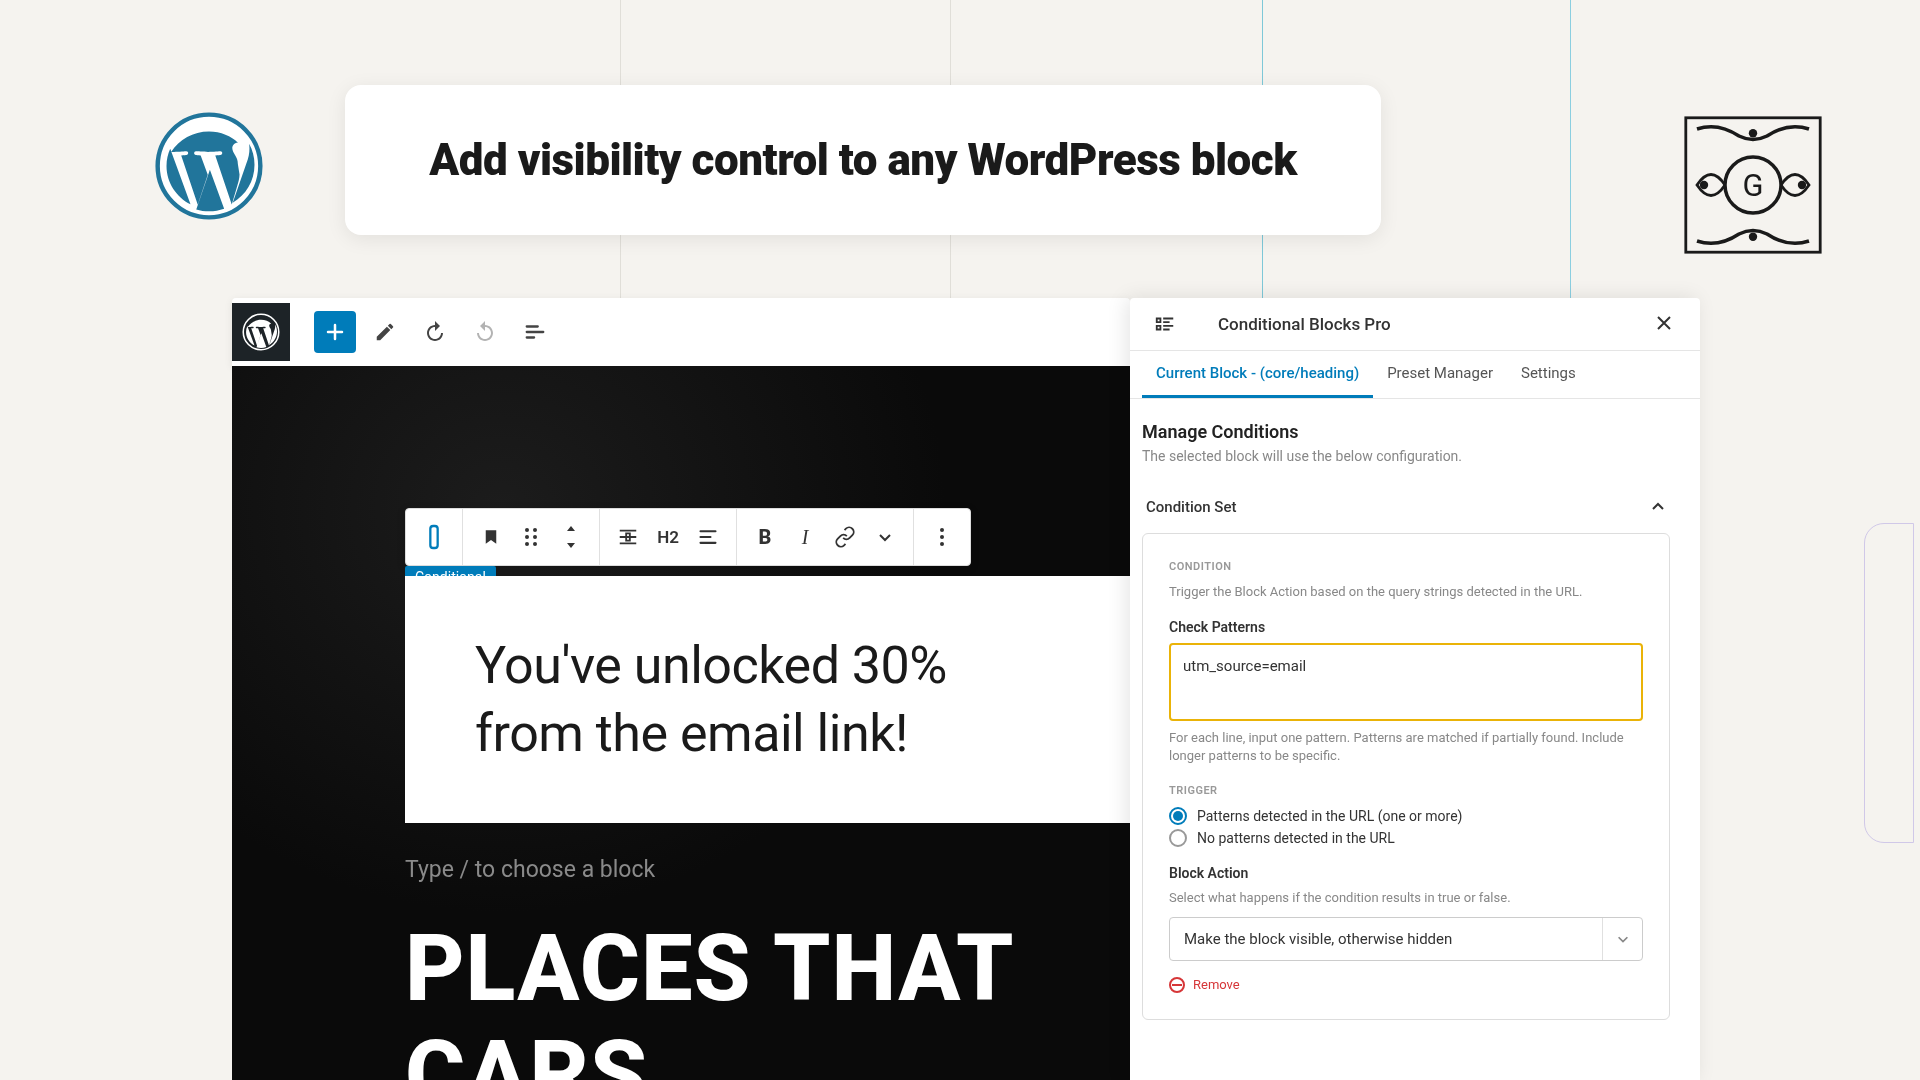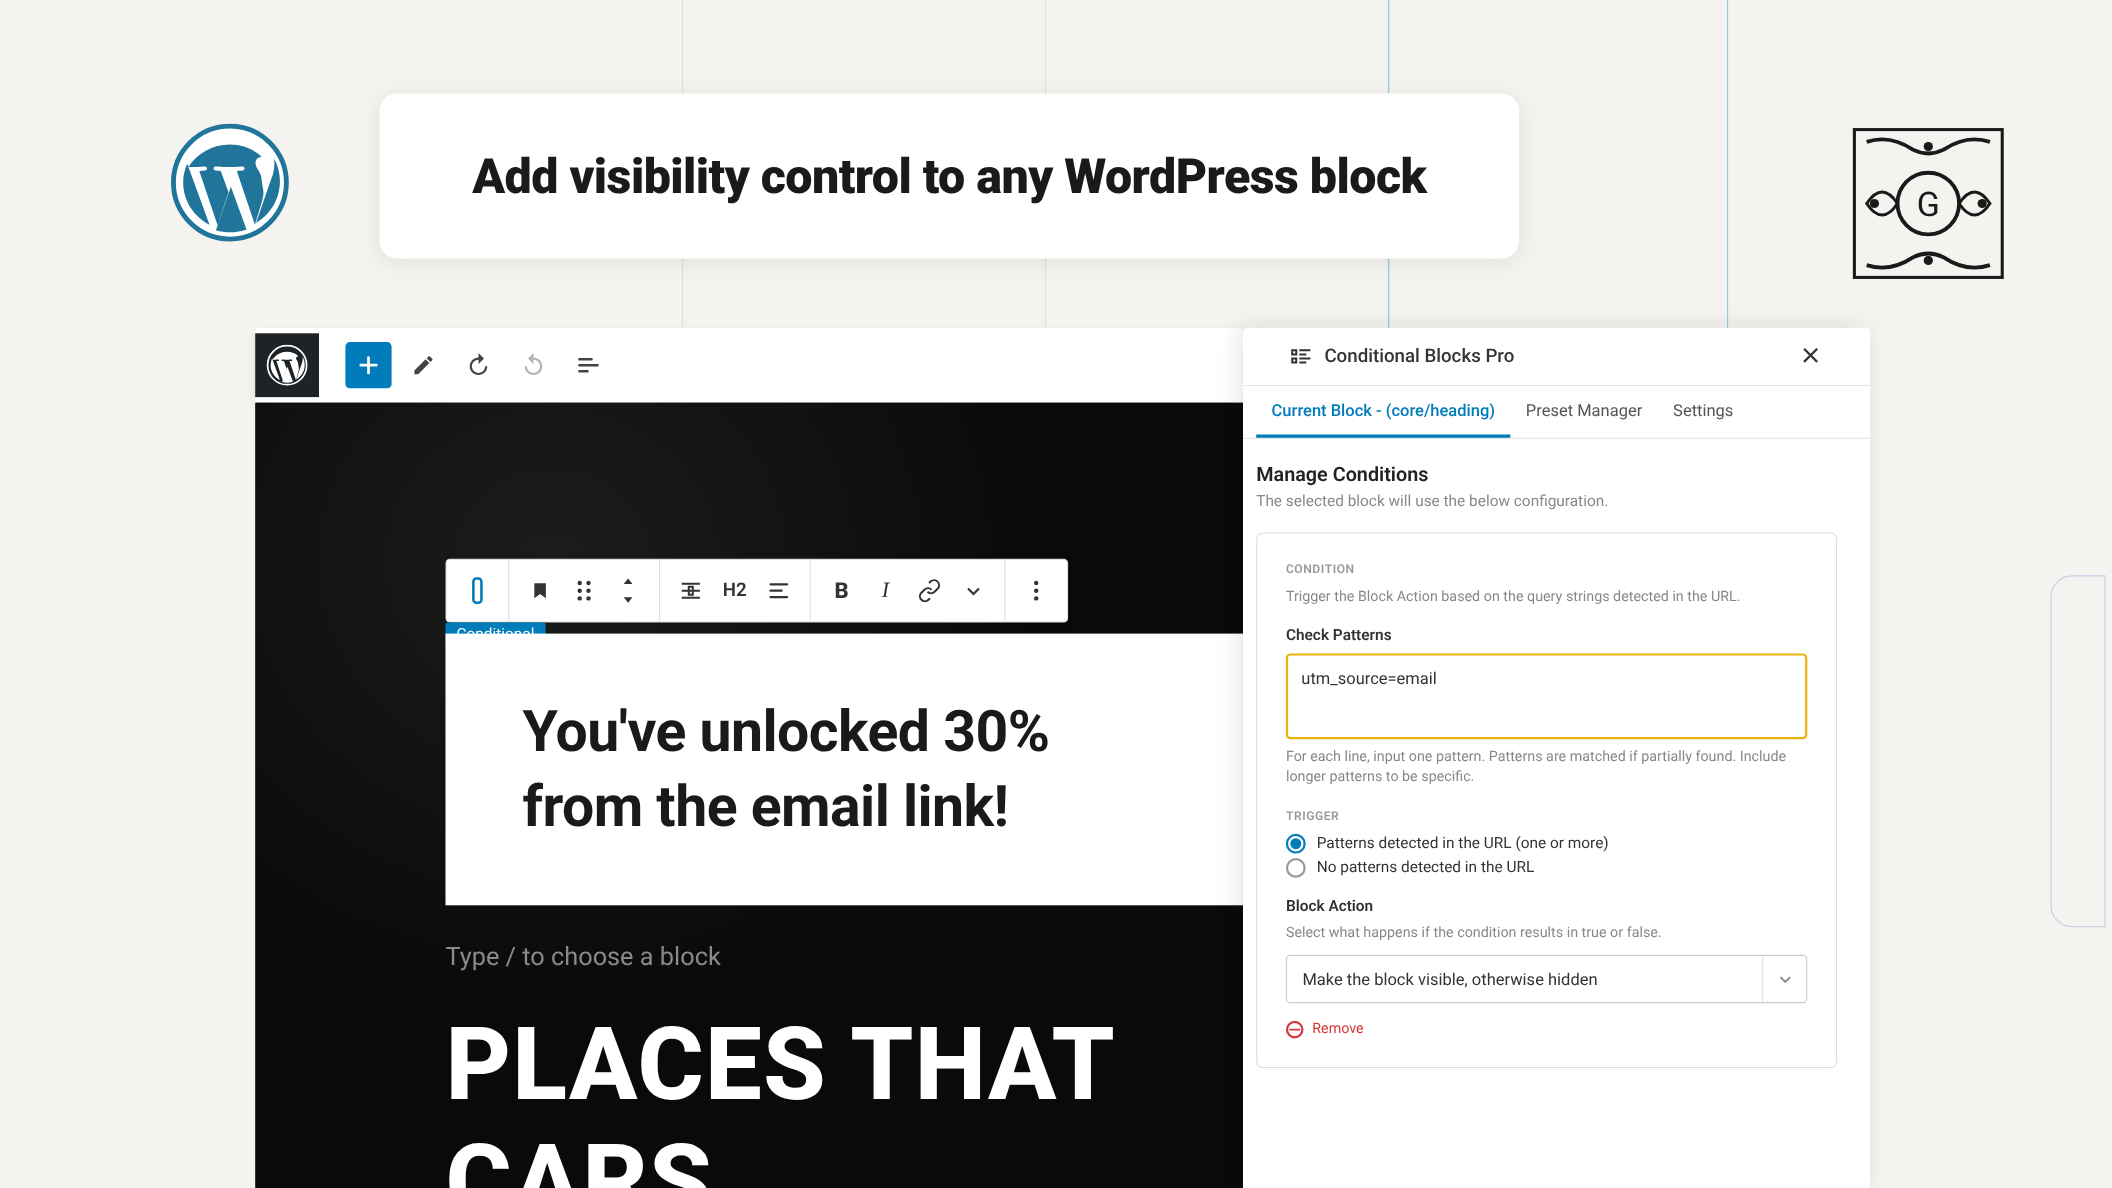--- a/index.html
+++ b/index.html
@@ -41,30 +41,30 @@
 .block-toolbar { position: absolute; left: 173px; top: 142px; background: #fff; border: 1px solid #ddd; border-radius: 4px; display: flex; height: 58px; box-shadow: 0 2px 8px rgba(0,0,0,0.15); }
 .bt-group { display: flex; align-items: center; border-right: 1px solid #e0e0e0; padding: 0 8px; }
 .bt-group:last-child { border-right: none; }
 .bt-btn { width: 40px; height: 40px; display: flex; align-items: center; justify-content: center; color: #333; font-size: 18px; }
 
 
 .cond-badge { position: absolute; left: 173px; top: 200px; background: #007cba; color: #fff; font-size: 14px; padding: 3px 10px; border-radius: 2px; }
 
 
 .heading-block { position: absolute; left: 173px; top: 210px; width: 725px; background: #fff; padding: 56px 70px 56px 70px; }
-.heading-block h2 { font-size: 52px; font-weight: 700; color: #1a1a1a; line-height: 1.3; letter-spacing: -0.5px; }
+.heading-block h2 { font-size: 52px; font-weight: 400; color: #1a1a1a; line-height: 1.3; letter-spacing: -0.5px; }
 
 .placeholder-text { position: absolute; left: 173px; top: 490px; color: #8a8a8a; font-size: 23px; }
 
 .big-text { position: absolute; left: 173px; top: 550px; color: #fff; font-size: 92px; font-weight: 800; line-height: 1.15; letter-spacing: 1px; }
 
 
 .panel { position: absolute; left: 1130px; top: 298px; width: 570px; height: 782px; background: #fff; box-shadow: -4px 0 20px rgba(0,0,0,0.1); border-radius: 4px 4px 0 0; overflow: hidden; }
 
-.panel-header { height: 53px; display: flex; align-items: center; padding: 0 42px; border-bottom: 1px solid #e5e5e5; }
+.panel-header { height: 53px; display: flex; align-items: center; padding: 0 24px; border-bottom: 1px solid #e5e5e5; gap: 32px; }
 .panel-header .ico { width: 22px; height: 22px; margin-right: 10px; }
 .panel-header .title { font-size: 17px; font-weight: 500; color: #333; flex: 1; }
 .panel-header .close { width: 22px; height: 22px; cursor: pointer; }
 
 .panel-tabs { height: 48px; display: flex; align-items: stretch; border-bottom: 1px solid #e5e5e5; padding: 0 12px; }
 .panel-tab { padding: 0 14px; display: flex; align-items: center; font-size: 15px; color: #555; cursor: pointer; border-bottom: 3px solid transparent; }
 .panel-tab.active { color: #007cba; border-bottom-color: #007cba; font-weight: 500; }
 
 .panel-body { padding: 22px 30px 0 12px; height: calc(100% - 101px); overflow-y: auto; }
 .section-title { font-size: 18px; font-weight: 600; color: #222; margin-bottom: 6px; }
@@ -269,20 +269,26 @@
   <div class="panel-tabs">
     <div class="panel-tab active">Current Block - (core/heading)</div>
     <div class="panel-tab">Preset Manager</div>
     <div class="panel-tab">Settings</div>
   </div>
 
   <div class="panel-body">
     <div class="section-title">Manage Conditions</div>
     <div class="section-sub">The selected block will use the below configuration.</div>
 
+    <div class="accordion-head">
+      <span>Condition Set</span>
+      <svg width="16" height="16" viewBox="0 0 16 16">
+          <path d="M3 10l5-5 5 5" stroke="#333" stroke-width="2" fill="none"></path>
+        </svg>
+    </div>
 
     <div class="cond-box">
       <div class="small-label">CONDITION</div>
       <div class="helper">Trigger the Block Action based on the query strings detected in the URL.</div>
 
       <div class="field-label">Check Patterns</div>
       <div class="textarea">utm_source=email</div>
       <div class="helper">For each line, input one pattern. Patterns are matched if partially found. Include longer patterns to be specific.</div>
 
       <div class="small-label">TRIGGER</div>

